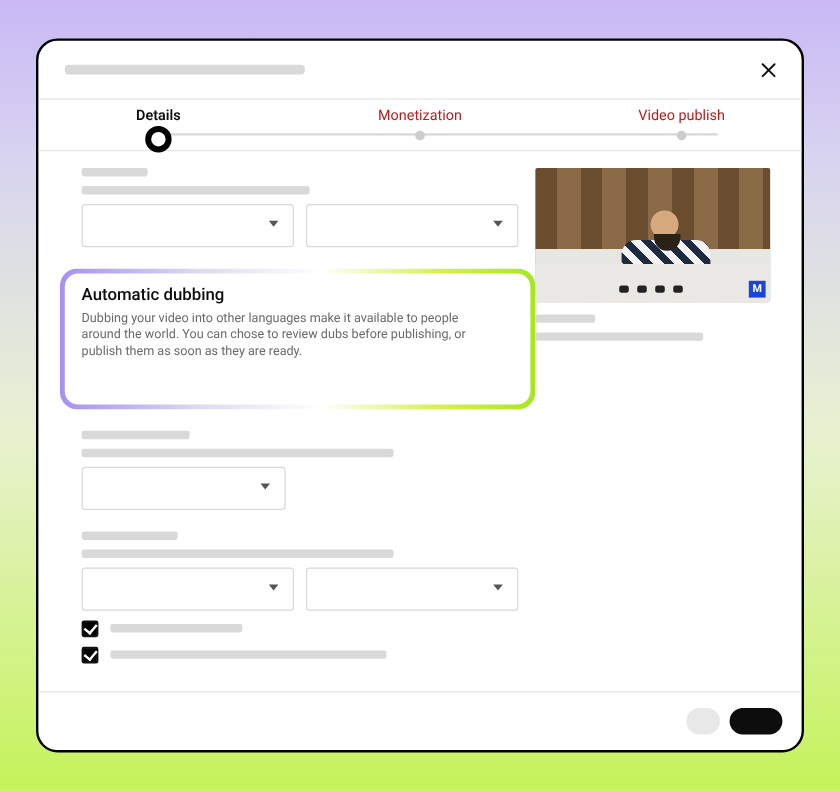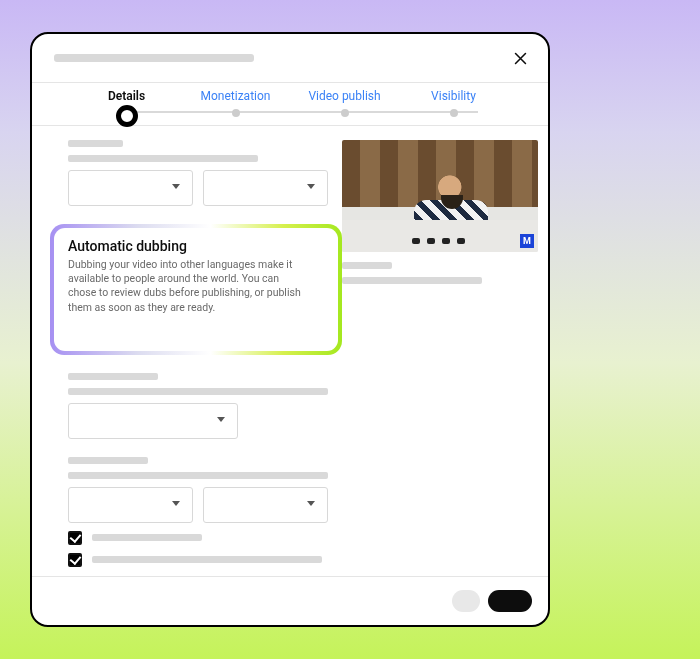--- a/index.html
+++ b/index.html
@@ -3,38 +3,38 @@
 <meta charset="utf-8">
 <style>
   html,body{margin:0;padding:0;font-family:Roboto,Arial,sans-serif;}
   body{
     width:700px;height:659px;
     background:linear-gradient(180deg,#c9b8f5 0%,#d8d4f0 20%,#e8f1d0 55%,#c5f35a 100%);
     position:relative;
     overflow:hidden;
   }
   .dialog{
-    position:absolute;left:30px;top:32px;width:520px;height:595px;
+    position:absolute;left:30px;top:32px;width:640px;height:595px;
     background:#fff;border:2px solid #000;border-radius:18px;
     box-sizing:border-box;overflow:hidden;
   }
   .dlg-header{
     height:48px;display:flex;align-items:center;justify-content:space-between;
     padding:0 18px 0 22px;
   }
   .title-ph{width:200px;height:8px;background:#d9d9d9;border-radius:3px;}
   .close-btn{cursor:pointer;width:20px;height:20px;display:flex;align-items:center;justify-content:center;}
   .close-btn svg{width:17px;height:17px;}
   .hr{height:1px;background:#e5e5e5;width:100%;}
   .stepper{
     height:42px;position:relative;padding:0 40px;
   }
   .track{position:absolute;left:98px;right:70px;top:28px;height:2px;background:#d9d9d9;}
   .steps{position:absolute;left:40px;right:40px;top:0;height:42px;display:flex;justify-content:space-between;align-items:flex-start;}
-  .step{display:flex;flex-direction:column;align-items:center;width:120px;font-size:12px;color:#3b82f6;padding-top:6px;}
+  .step{display:flex;flex-direction:column;align-items:center;width:120px;font-size:12px;color:#b91c1c;padding-top:6px;}
   .step.active{color:#0d0d0d;font-weight:600;}
   .dot{width:8px;height:8px;border-radius:50%;background:#ccc;margin-top:6px;}
   .step.active .dot{
     width:12px;height:12px;background:#fff;border:5px solid #000;border-radius:50%;
     box-sizing:content-box;margin-top:2px;
   }
   .body{
     position:absolute;top:98px;left:0;right:0;bottom:48px;
     padding:8px 22px 0 36px;
     overflow:hidden;
@@ -121,24 +121,20 @@
       <div class="step active">
         <span>Details</span>
         <span class="dot"></span>
       </div>
       <div class="step">
         <span>Monetization</span>
         <span class="dot"></span>
       </div>
       <div class="step">
         <span>Video publish</span>
-        <span class="dot"></span>
-      </div>
-      <div class="step">
-        <span>Visibility</span>
         <span class="dot"></span>
       </div>
     </div>
   </div>
   <div class="hr"></div>
 
   <div class="body">
     <div class="cols">
       <div class="left">
 

